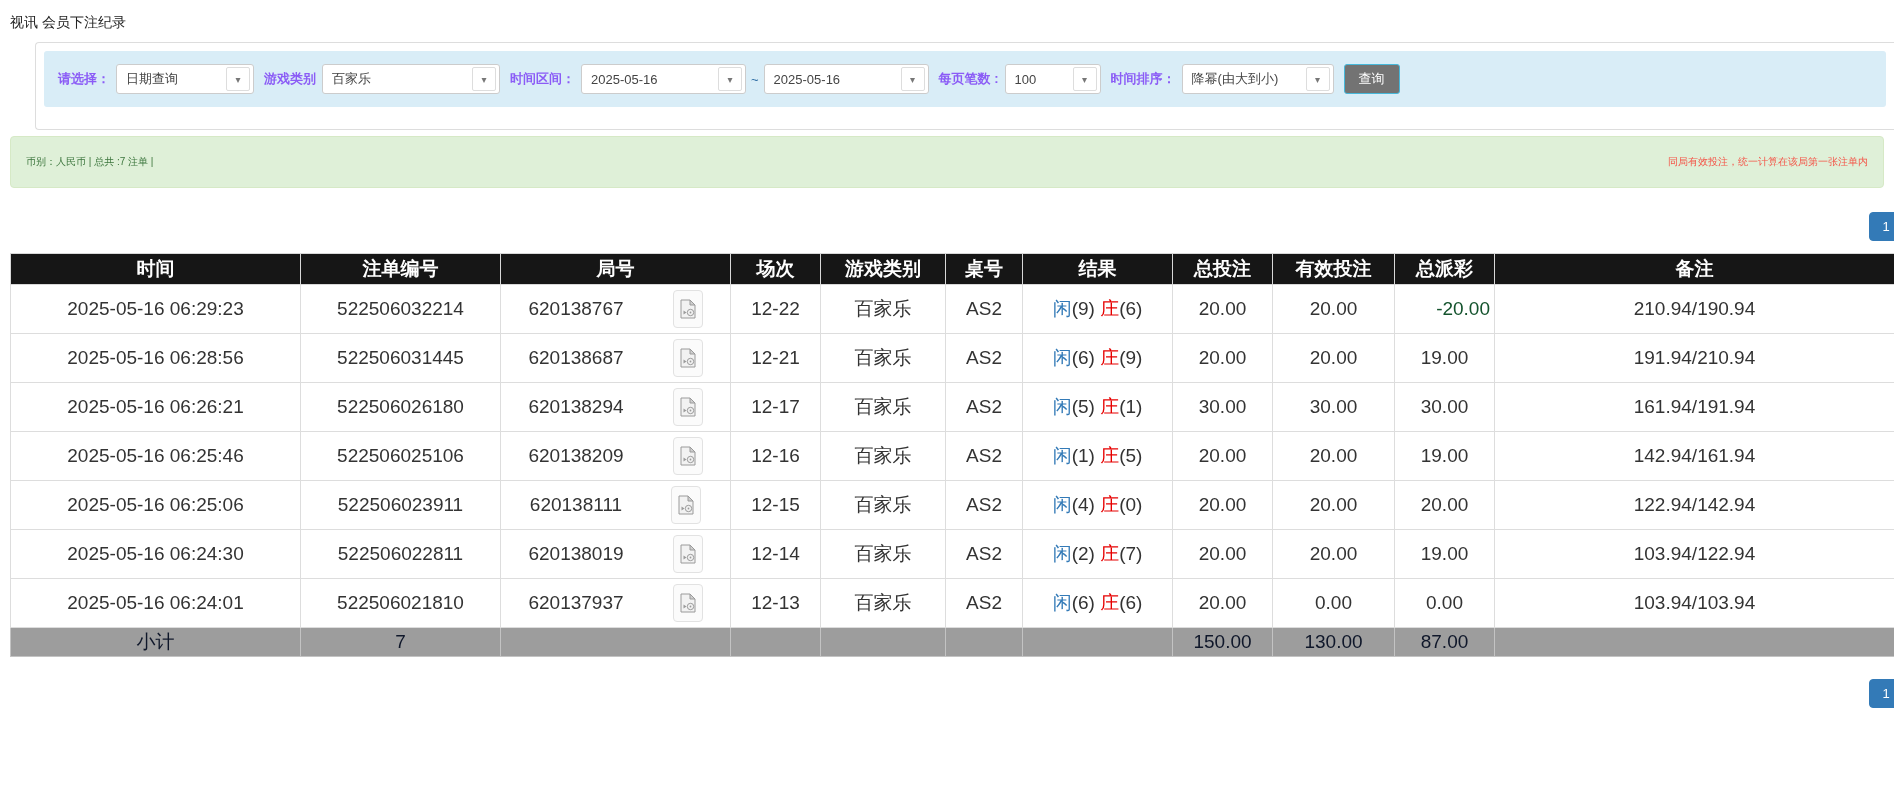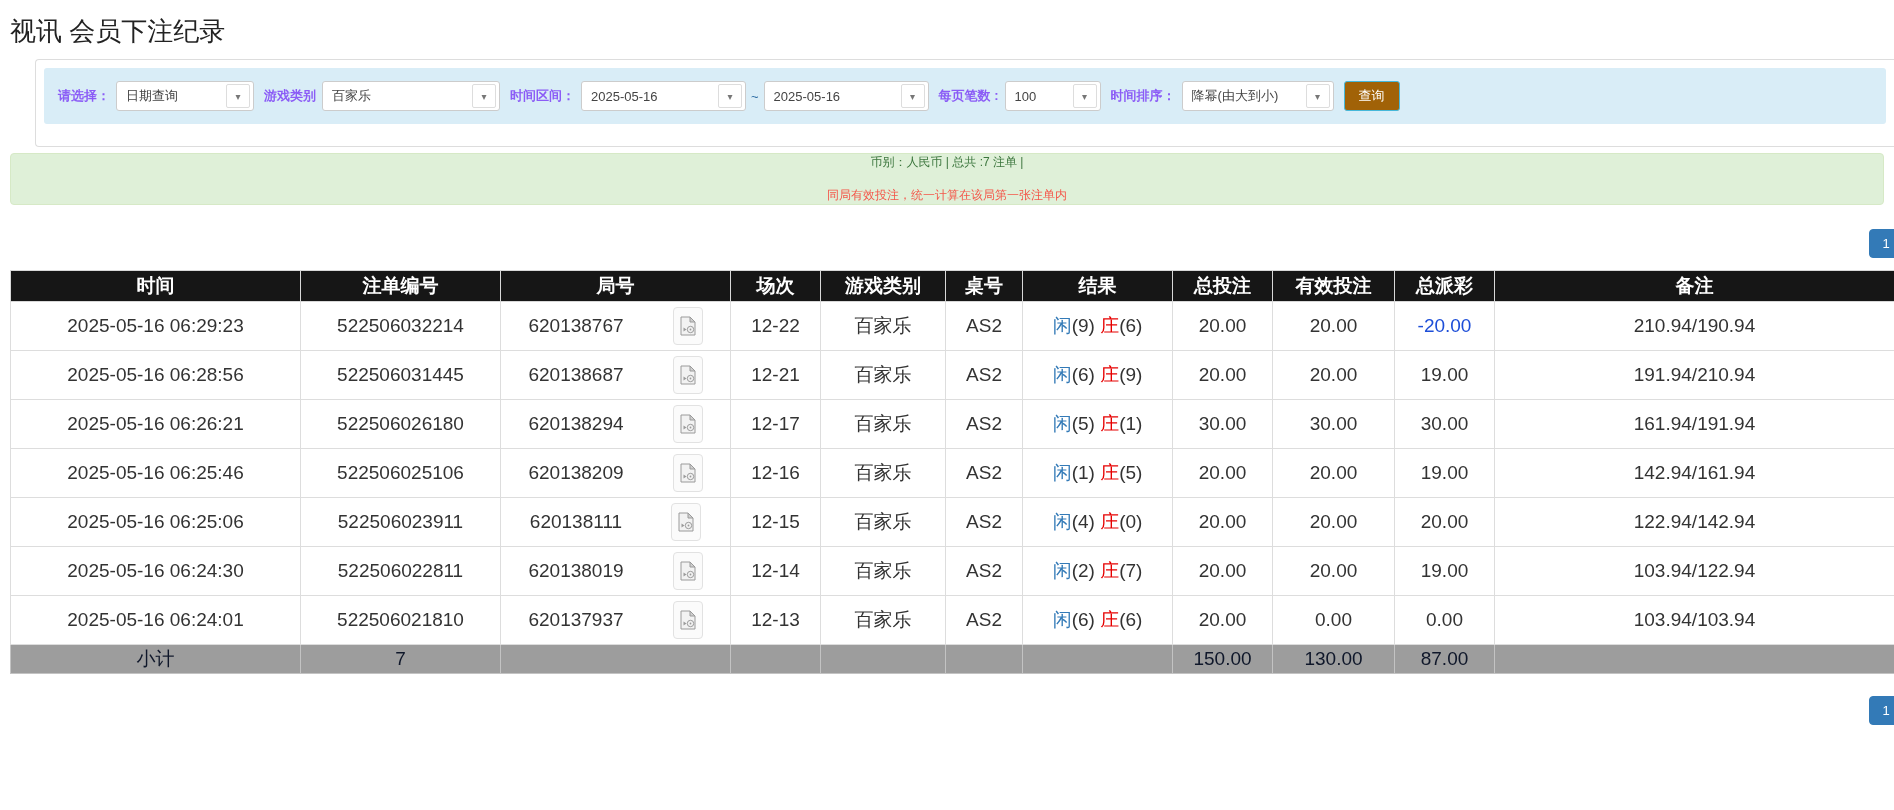--- a/index.html
+++ b/index.html
@@ -1,39 +1,39 @@
 <!DOCTYPE html>
 <html><head>
 <meta charset="utf-8">
 <style>
   html,body{margin:0;padding:0;}
   body{
     width:1894px;height:810px;overflow:hidden;background:#fff;
     font-family:"Liberation Sans","DejaVu Sans",sans-serif;color:#333;
   }
-  .page-title{font-size:26px;font-weight:400;color:#222;margin:14px 0 10px 10px;}
+  .page-title{font-size:14px;font-weight:400;color:#222;margin:14px 0 10px 10px;}
 
   
   .filter-panel{margin-left:35px;border:1px solid #ddd;border-right:none;
     border-radius:4px 0 0 4px;padding:8px 8px 22px 8px;}
   .filter-bar{height:56px;background:#d9edf7;border-radius:3px;display:flex;
     align-items:center;padding:0 14px;white-space:nowrap;}
   .flabel{font-size:13px;font-weight:bold;color:#8b5cf6;margin:0 6px 0 10px;}
   .combo{background:#fff;border:1px solid #ccc;border-radius:3px;height:30px;
     display:flex;align-items:center;justify-content:space-between;box-sizing:border-box;}
   .combo .val{padding:0 9px;font-size:13px;color:#444;overflow:hidden;}
   .combo .caret{width:22px;height:22px;margin-right:3px;border:1px solid #ddd;border-radius:2px;
     background:#fff;color:#777;font-size:10px;display:flex;align-items:center;justify-content:center;flex:none;}
   .tilde{color:#2e6da4;font-size:13px;margin:0 5px;}
-  .btn-search{height:30px;padding:0 14px;background:#a16207;border:1px solid #46b8da;
+  .btn-search{height:30px;padding:0 14px;background:#737373;border:1px solid #46b8da;
     border-radius:3px;color:#fff;font-size:13px;cursor:pointer;margin-left:10px;}
 
   
   .alert-bar{margin:6px 10px 0 10px;background:#dff0d8;border:1px solid #d6e9c6;border-radius:4px;
-    padding:0 15px;height:50px;display:flex;align-items:center;justify-content:space-between;font-size:12px;flex-direction:column;}
+    padding:0 15px;height:50px;display:flex;align-items:center;justify-content:space-between;font-size:10px;}
   .alert-left{color:#3c763d;}
   .alert-right{color:#f4564a;}
 
   
   .pager{text-align:right;height:27px;}
   .pager.top{margin:24px 0 14px 0;}
   .pager.bottom{margin:22px 0 0 0;}
   .page-btn{display:inline-block;min-width:14px;padding:0 9px;height:27px;line-height:27px;
     background:#337ab7;border:1px solid #337ab7;color:#fff;font-size:13px;text-align:center;
     border-radius:4px;transform:translateX(9px);cursor:pointer;}
@@ -42,21 +42,21 @@
   table.records{table-layout:fixed;width:1884px;margin-left:10px;border-collapse:collapse;font-size:19px;}
   .records th{background:#161616;color:#fff;font-weight:bold;height:30px;border:1px solid #d8d8d8;
     text-align:center;padding:0;}
   .records td{height:48px;text-align:center;vertical-align:middle;background:#fff;
     border:1px solid #ddd;color:#333;padding:0 4px;}
   .records .sum-row td{background:#9d9d9d;color:#0f172a;height:28px;border-color:#c3c3c3;}
   .blue-val{color:#337ab7;cursor:pointer;}
   .res-player{color:#337ab7;}
   .res-banker{color:#e60000;}
   .res-num{color:#333;}
-  .payout.neg{color:#1d4ed8;}
+  .payout.neg{color:#14532d;text-align:right;}
   .round-wrap{display:inline-flex;align-items:center;gap:44px;}
   .video-btn{display:inline-flex;align-items:center;justify-content:center;width:28px;height:36px;
     border:1px solid #e2e2e2;border-radius:4px;background:#fbfbfb;margin-left:5px;cursor:pointer;}
 </style>
 </head>
 <body>
 
 <h1 class="page-title">视讯 会员下注纪录</h1>
 
 <div class="filter-panel">

